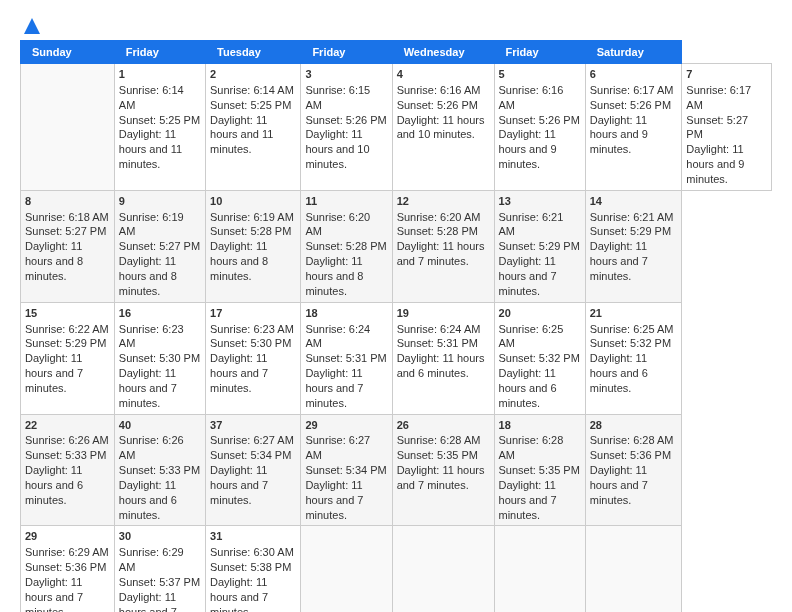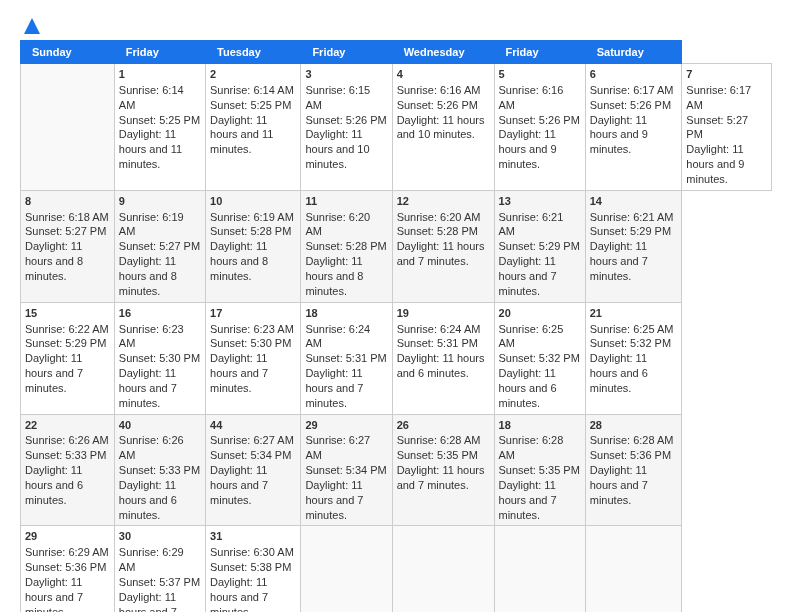--- a/index.html
+++ b/index.html
@@ -154,21 +154,21 @@
           <td><span class="day-num">16</span><span class="day-detail">Sunrise: 6:23 AM<br>Sunset: 5:30 PM<br>Daylight: 11 hours and 7 minutes.</span></td>
           <td><span class="day-num">17</span><span class="day-detail">Sunrise: 6:23 AM<br>Sunset: 5:30 PM<br>Daylight: 11 hours and 7 minutes.</span></td>
           <td><span class="day-num">18</span><span class="day-detail">Sunrise: 6:24 AM<br>Sunset: 5:31 PM<br>Daylight: 11 hours and 7 minutes.</span></td>
           <td><span class="day-num">19</span><span class="day-detail">Sunrise: 6:24 AM<br>Sunset: 5:31 PM<br>Daylight: 11 hours and 6 minutes.</span></td>
           <td><span class="day-num">20</span><span class="day-detail">Sunrise: 6:25 AM<br>Sunset: 5:32 PM<br>Daylight: 11 hours and 6 minutes.</span></td>
           <td><span class="day-num">21</span><span class="day-detail">Sunrise: 6:25 AM<br>Sunset: 5:32 PM<br>Daylight: 11 hours and 6 minutes.</span></td>
         </tr>
         <tr>
           <td><span class="day-num">22</span><span class="day-detail">Sunrise: 6:26 AM<br>Sunset: 5:33 PM<br>Daylight: 11 hours and 6 minutes.</span></td>
           <td><span class="day-num">40</span><span class="day-detail">Sunrise: 6:26 AM<br>Sunset: 5:33 PM<br>Daylight: 11 hours and 6 minutes.</span></td>
-          <td><span class="day-num">44</span><span class="day-detail">Sunrise: 6:27 AM<br>Sunset: 5:34 PM<br>Daylight: 11 hours and 7 minutes.</span></td>
+          <td><span class="day-num">37</span><span class="day-detail">Sunrise: 6:27 AM<br>Sunset: 5:34 PM<br>Daylight: 11 hours and 7 minutes.</span></td>
           <td><span class="day-num">29</span><span class="day-detail">Sunrise: 6:27 AM<br>Sunset: 5:34 PM<br>Daylight: 11 hours and 7 minutes.</span></td>
           <td><span class="day-num">26</span><span class="day-detail">Sunrise: 6:28 AM<br>Sunset: 5:35 PM<br>Daylight: 11 hours and 7 minutes.</span></td>
           <td><span class="day-num">18</span><span class="day-detail">Sunrise: 6:28 AM<br>Sunset: 5:35 PM<br>Daylight: 11 hours and 7 minutes.</span></td>
           <td><span class="day-num">28</span><span class="day-detail">Sunrise: 6:28 AM<br>Sunset: 5:36 PM<br>Daylight: 11 hours and 7 minutes.</span></td>
         </tr>
         <tr>
           <td><span class="day-num">29</span><span class="day-detail">Sunrise: 6:29 AM<br>Sunset: 5:36 PM<br>Daylight: 11 hours and 7 minutes.</span></td>
           <td><span class="day-num">30</span><span class="day-detail">Sunrise: 6:29 AM<br>Sunset: 5:37 PM<br>Daylight: 11 hours and 7 minutes.</span></td>
           <td><span class="day-num">31</span><span class="day-detail">Sunrise: 6:30 AM<br>Sunset: 5:38 PM<br>Daylight: 11 hours and 7 minutes.</span></td>
           <td class="empty-cell"></td>

